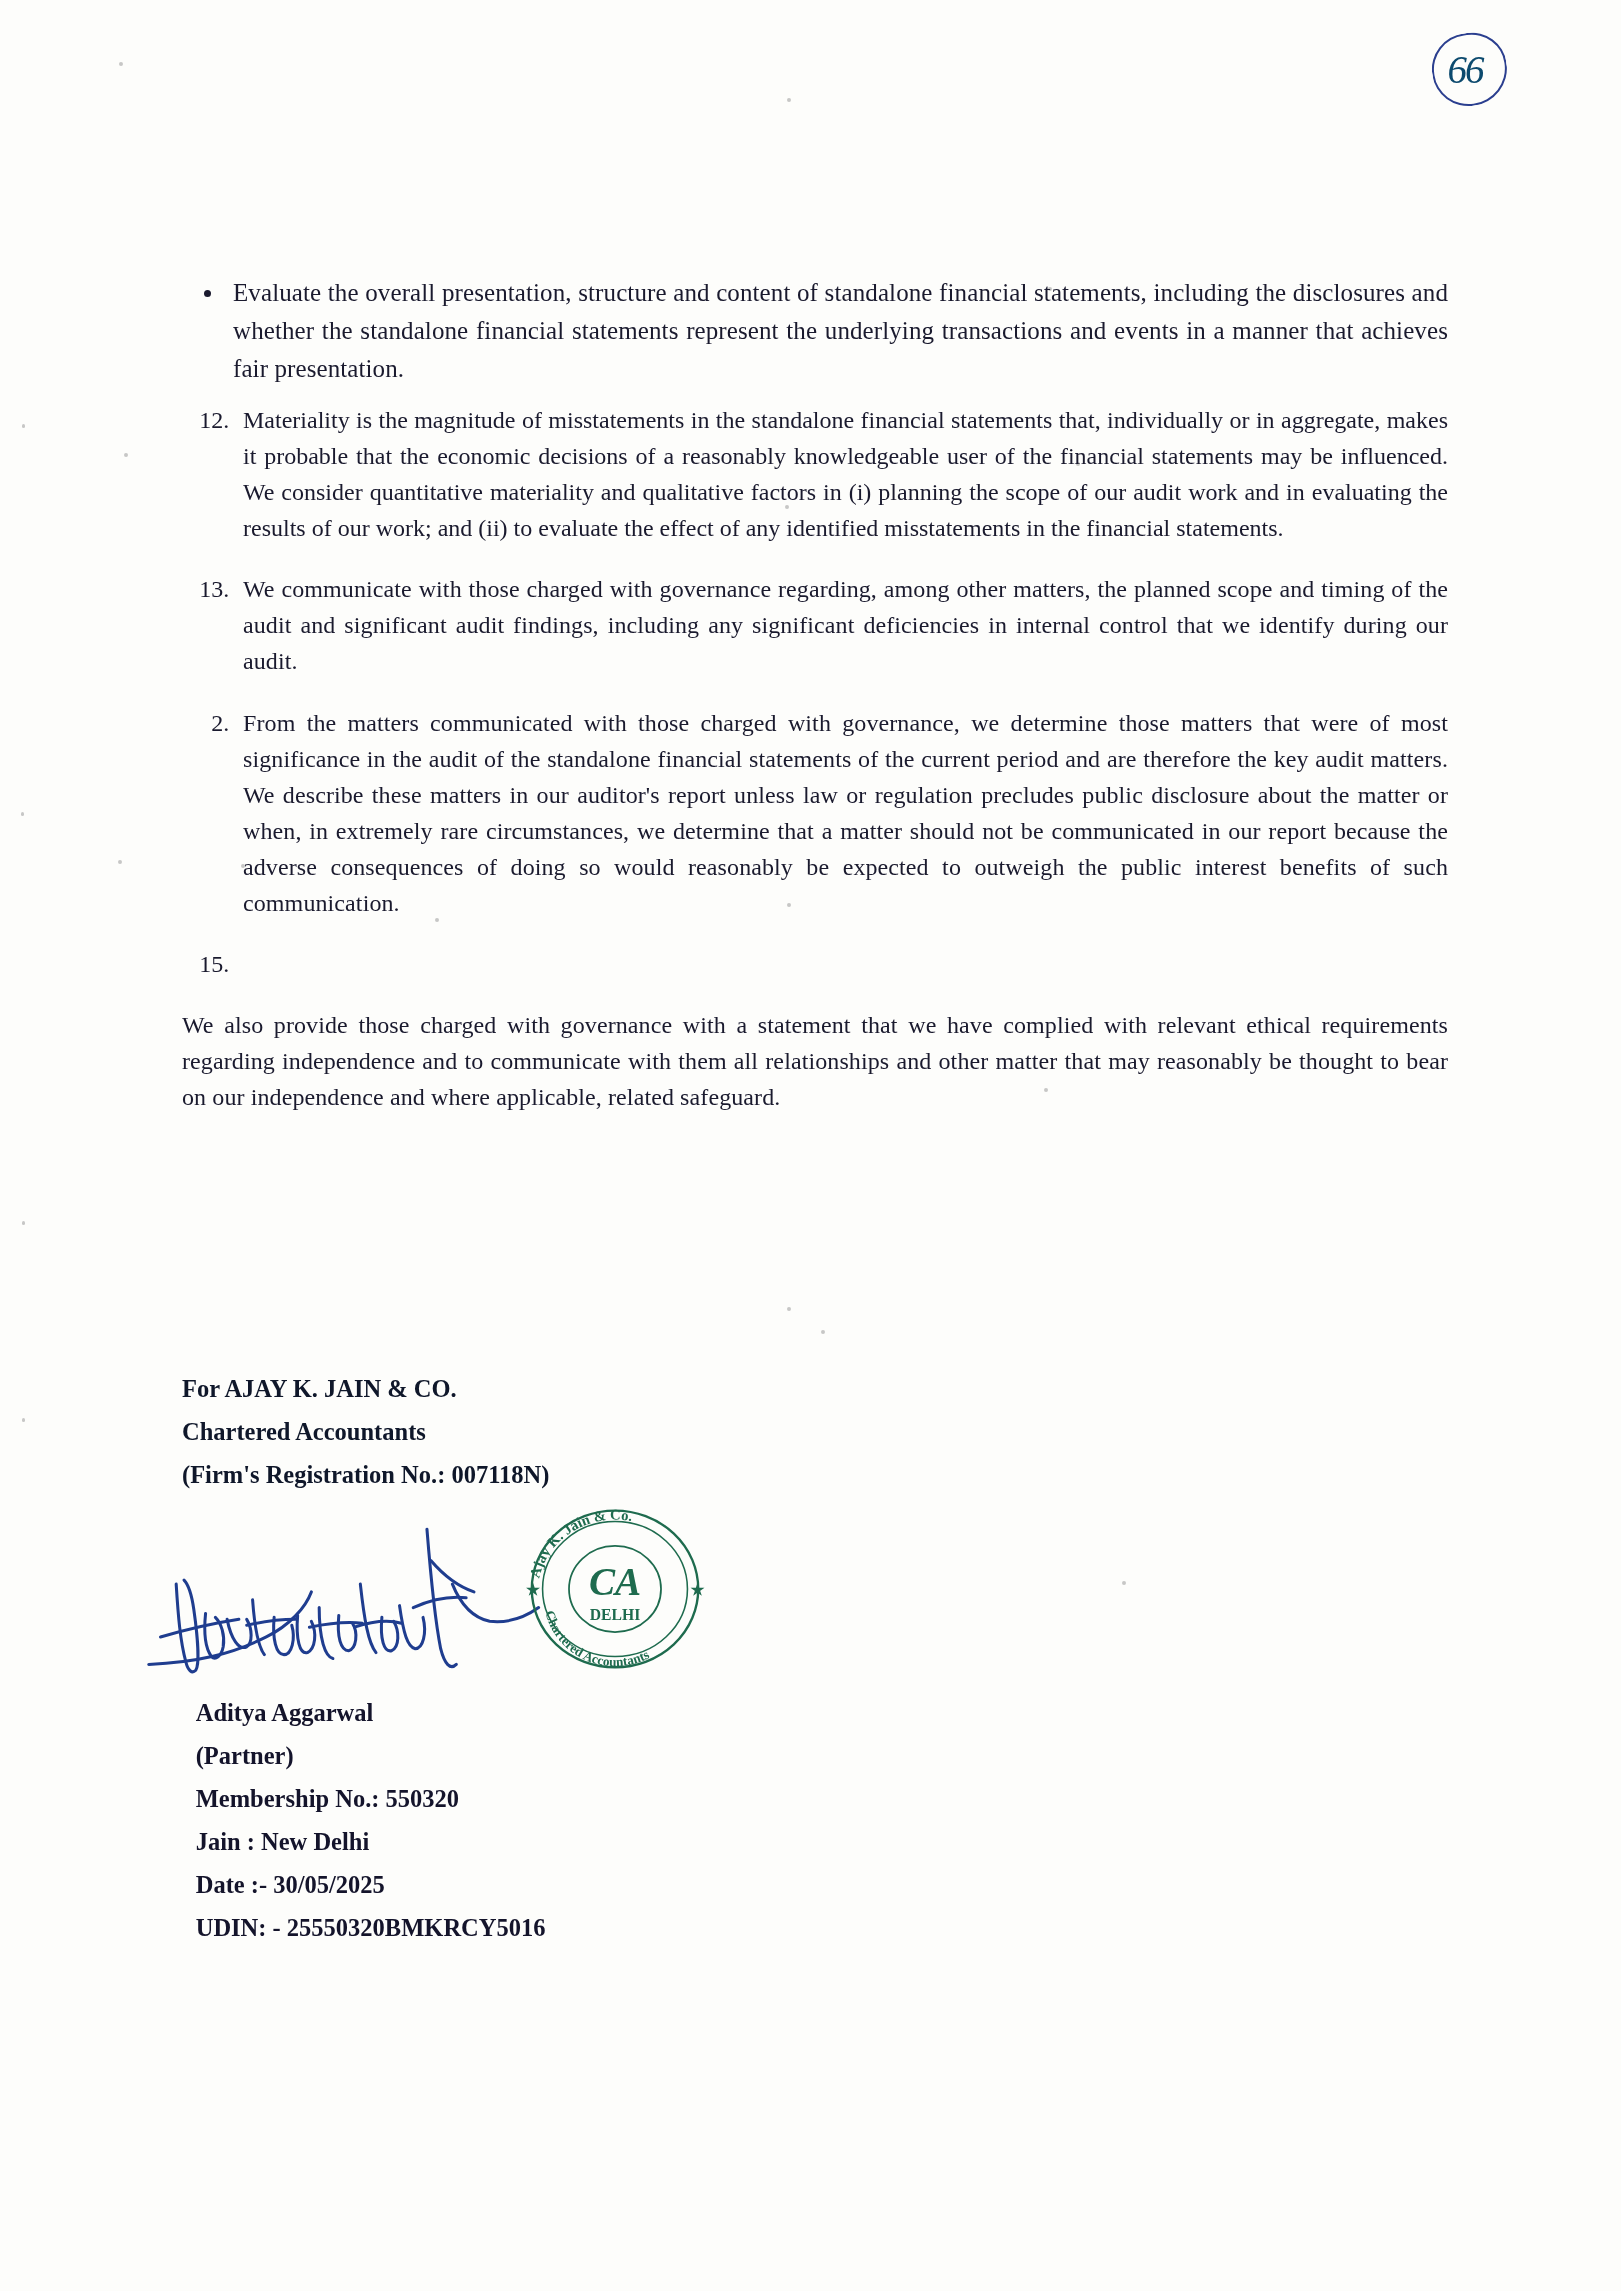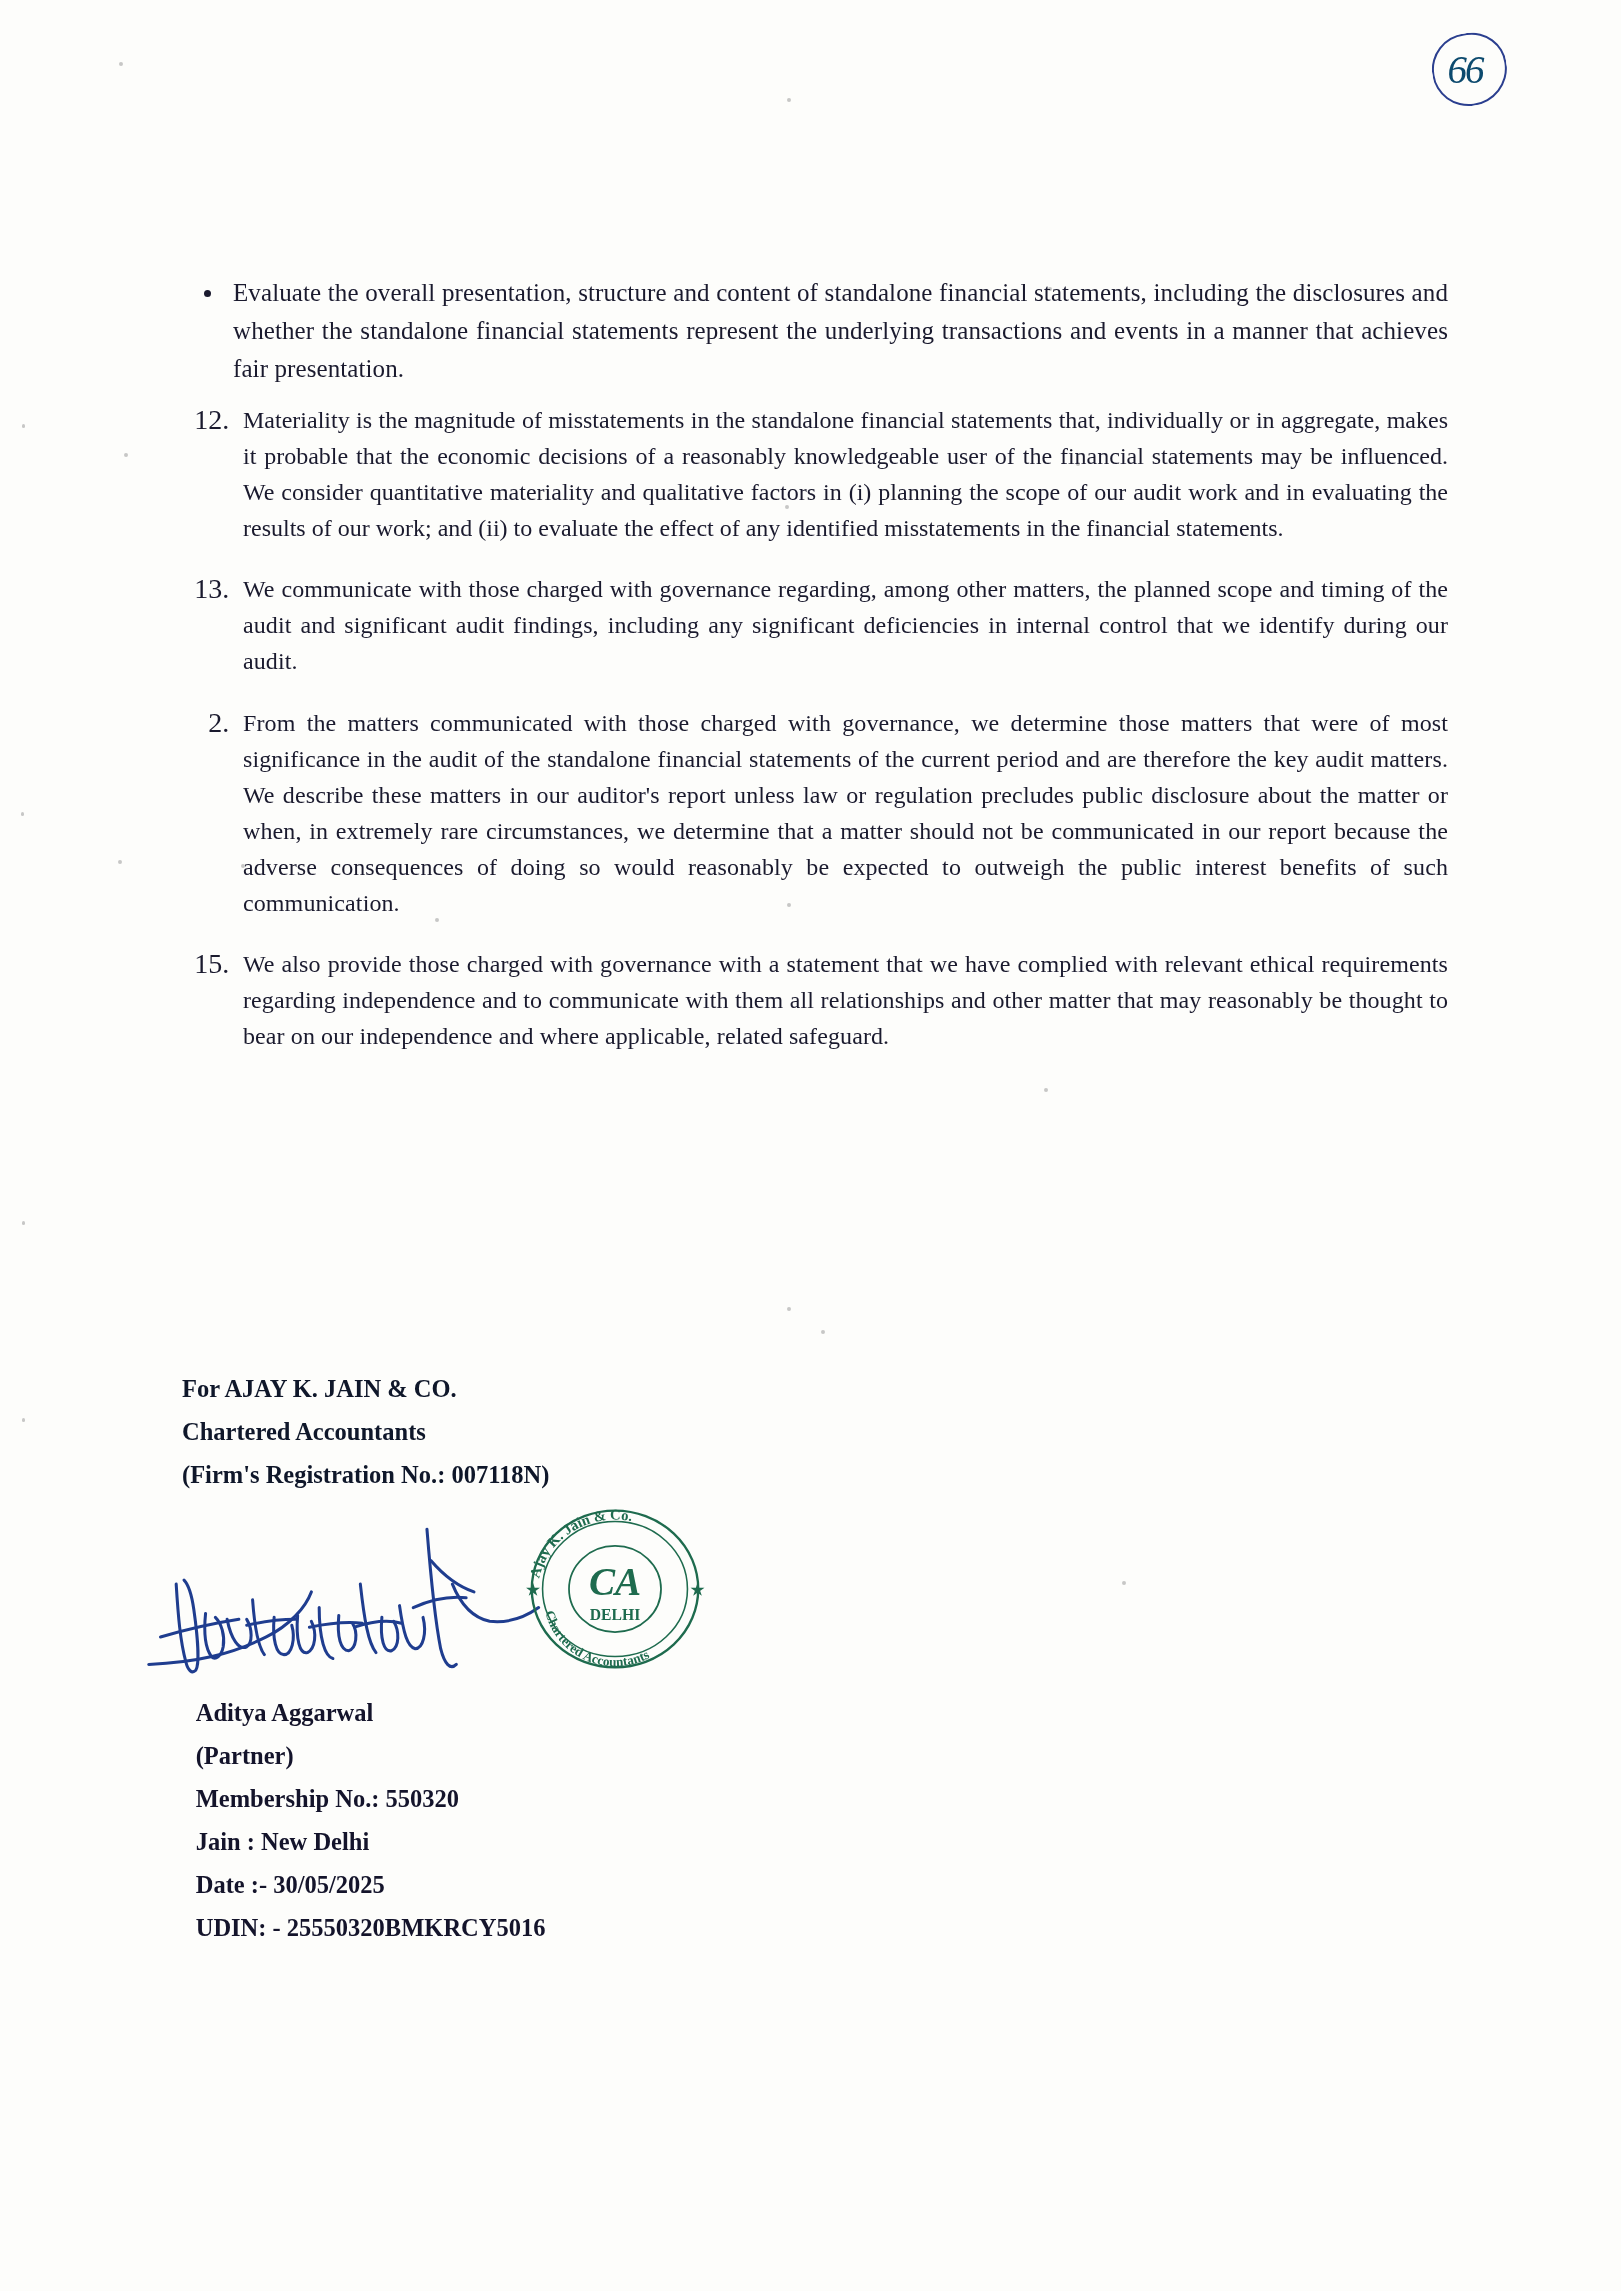--- a/index.html
+++ b/index.html
@@ -93,21 +93,21 @@
   .num-item {
     position: relative;
     display: flex;
     margin-bottom: 25.5px;
   }
   .num-item .marker {
     width: 61px;
     flex: 0 0 61px;
     text-align: right;
     padding-right: 13.7px;
-    font-size: 28px;
+    font-size: 24px;
     line-height: 36px;
     box-sizing: border-box;
   }
   .num-item .body {
     flex: 1 1 auto;
     font-size: 24px;
     line-height: 36px;
     text-align: justify;
     text-justify: inter-word;
     letter-spacing: 0.1px;
@@ -209,21 +209,21 @@
     <div class="num-item" style="margin-top:9.8px;">
       <div class="marker">13.</div>
       <div class="body">We communicate with those charged with governance regarding, among other matters, the planned scope and timing of the audit and significant audit findings, including any significant deficiencies in internal control that we identify during our audit.</div>
     </div>
 
     <div class="num-item" style="margin-top:9.8px;">
       <div class="marker">2.</div>
       <div class="body">From the matters communicated with those charged with governance, we determine those matters that were of most significance in the audit of the standalone financial statements of the current period and are therefore the key audit matters. We describe these matters in our auditor's report unless law or regulation precludes public disclosure about the matter or when, in extremely rare circumstances, we determine that a matter should not be communicated in our report because the adverse consequences of doing so would reasonably be expected to outweigh the public interest benefits of such communication.</div>
     </div>
 
-    <div class="num-item" style="margin-top:13.7px;">
+    <div class="num-item" style="margin-top:13.7px;flex-direction:column;">
       <div class="marker">15.</div>
       <div class="body">We also provide those charged with governance with a statement that we have complied with relevant ethical requirements regarding independence and to communicate with them all relationships and other matter that may reasonably be thought to bear on our independence and where applicable, related safeguard.</div>
     </div>
 
   </div>
 
   <div class="sig-block">
     <div class="line">For AJAY K. JAIN &amp; CO.</div>
     <div class="line">Chartered Accountants</div>
     <div class="line">(Firm's Registration No.: 007118N)</div>

